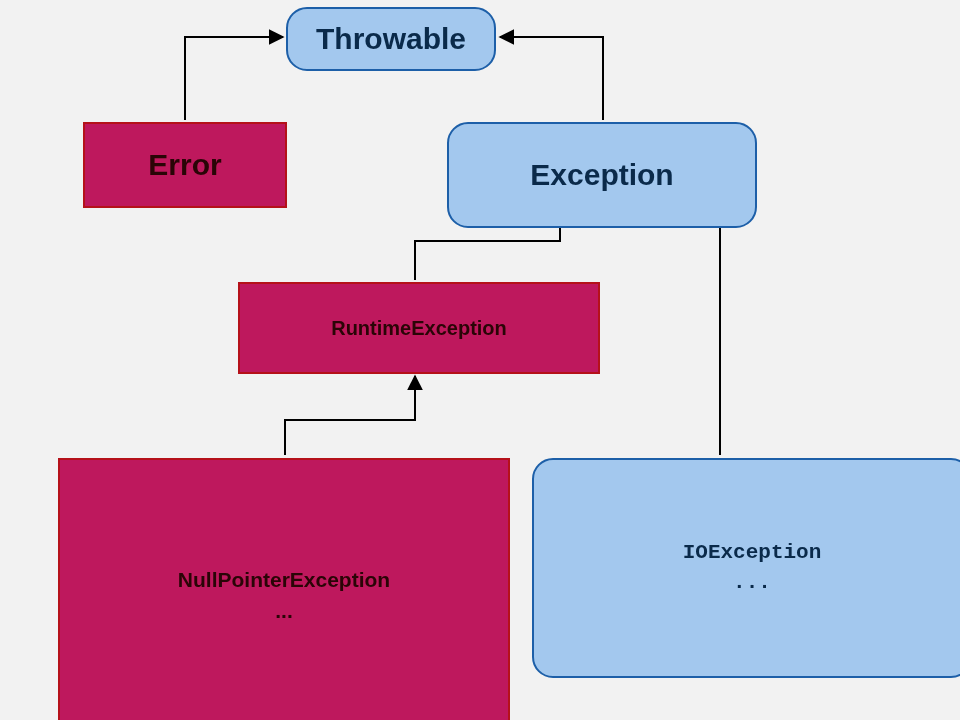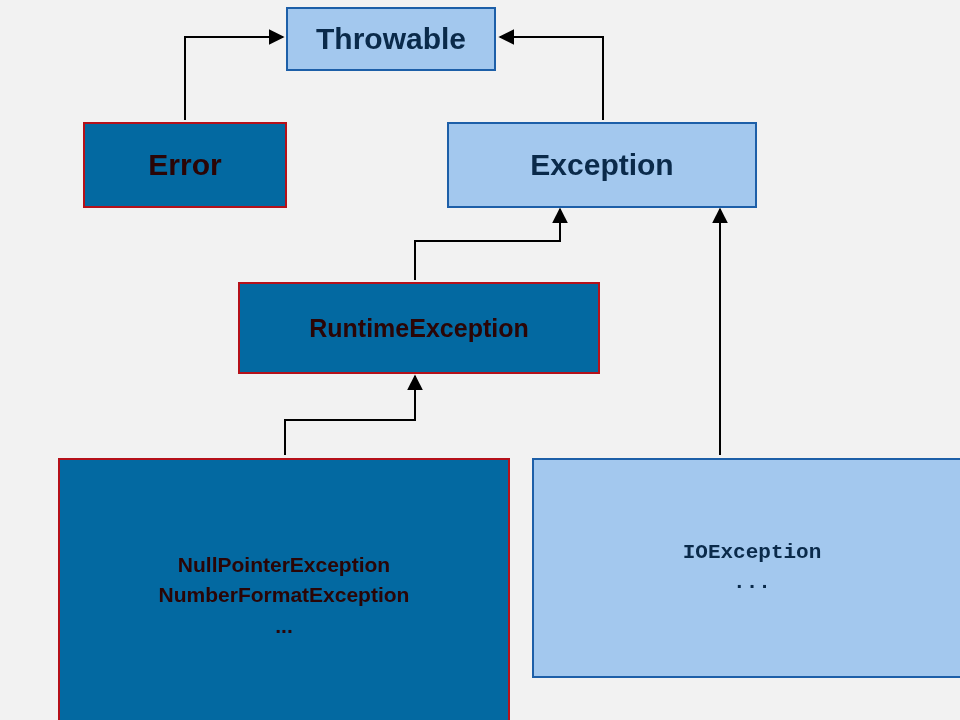--- a/index.html
+++ b/index.html
@@ -21,28 +21,29 @@
     justify-content: center;
     font-weight: bold;
     text-align: center;
     box-sizing: border-box;
     padding: 4px 6px;
   }
   .blue {
     background: #a3c8ee;
     border-color: #1d5fa8;
     color: #0a2a4a;
+    border-radius: 21px;
   }
   .red {
-    background: #0369a1;
+    background: #be185d;
     border-color: #b5111a;
     color: #2a0506;
   }
   .t-large { font-size: 30px; }
-  .t-med   { font-size: 25px; }
+  .t-med   { font-size: 20px; }
   .t-list  { font-size: 21px; line-height: 1.45; font-weight: bold; }
   svg.connectors {
     position: absolute;
     left: 0; top: 0;
     width: 960px; height: 720px;
     pointer-events: none;
   }
 </style>
 </head>
 <body>
@@ -66,30 +67,29 @@
 </svg>
 
 <div class="box blue t-large" style="left:286px; top:7px; width:210px; height:64px;">
   <span>Throwable</span>
 </div>
 
 <div class="box red t-large" style="left:83px; top:122px; width:204px; height:86px;">
   <span>Error</span>
 </div>
 
-<div class="box blue t-large" style="left:447px; top:122px; width:310px; height:86px;">
+<div class="box blue t-large" style="left:447px; top:122px; width:310px; height:106px;">
   <span>Exception</span>
 </div>
 
 <div class="box red t-med" style="left:238px; top:282px; width:362px; height:92px;">
   <span>RuntimeException</span>
 </div>
 
 <div class="box red t-list" style="left:58px; top:458px; width:452px; height:275px;">
   <span>NullPointerException</span>
-  <span>NumberFormatException</span>
   <span>...</span>
 </div>
 
 <div class="box blue t-list" style="left:532px; top:458px; width:440px; height:220px;font-family:Liberation Mono, monospace;">
   <span>IOException</span>
   <span>...</span>
 </div>
 
 </body></html>

